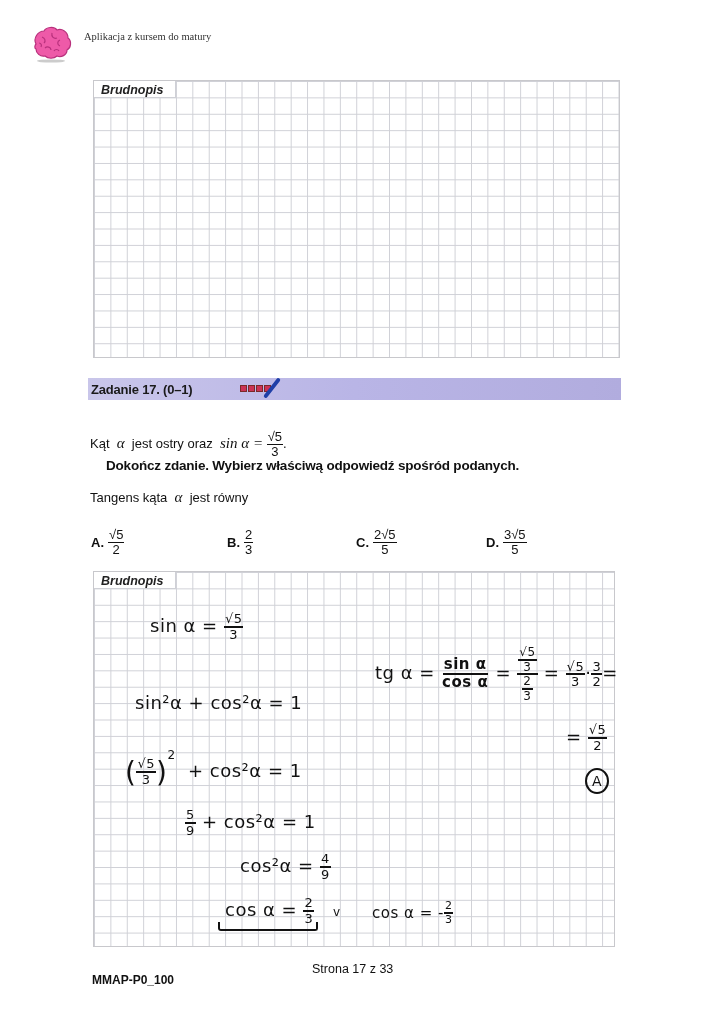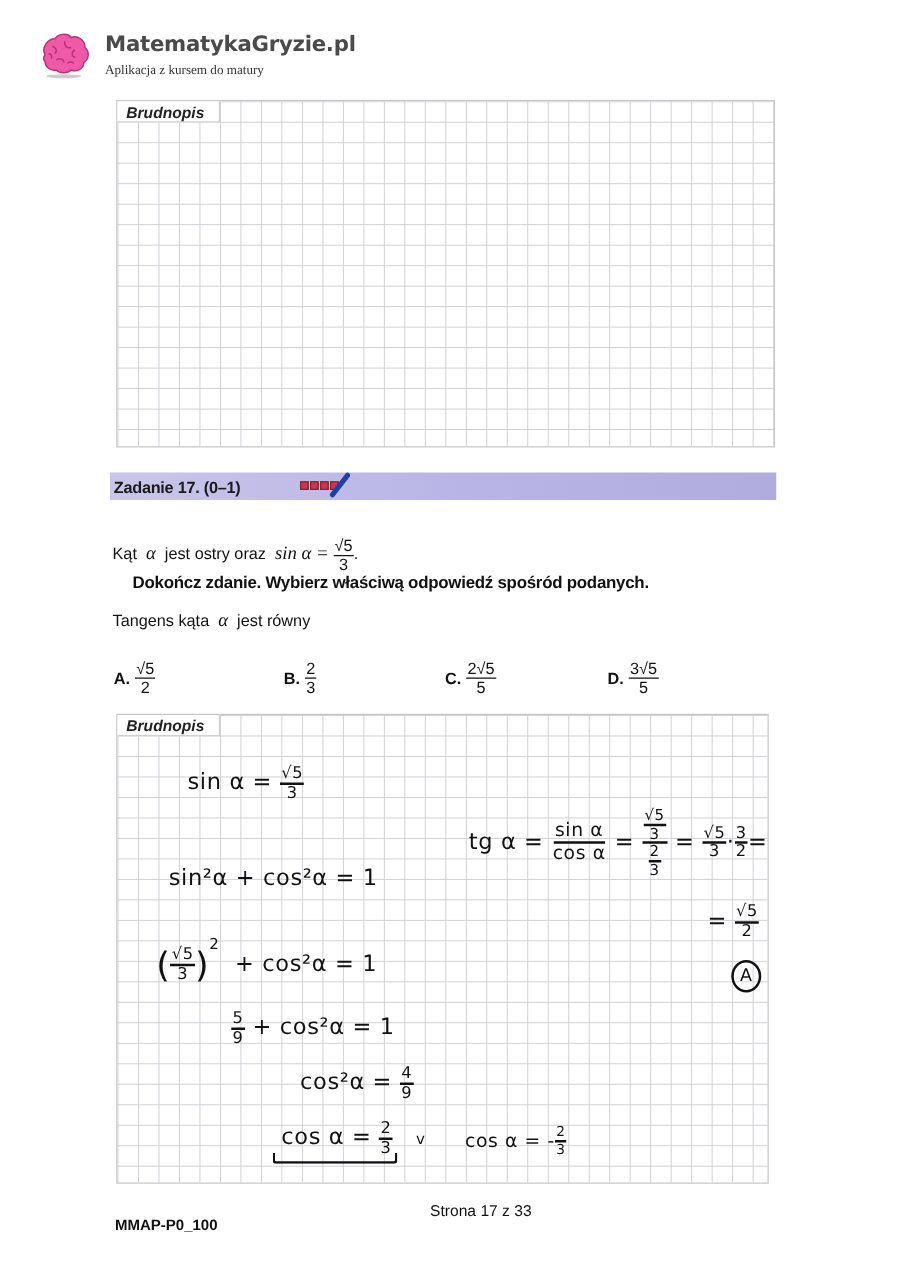--- a/index.html
+++ b/index.html
@@ -55,35 +55,34 @@
   .option .letter { font-weight: bold; margin-right: 4px; }
   #opt-a { left: 91px; } #opt-b { left: 227px; } #opt-c { left: 356px; } #opt-d { left: 486px; }
 
   .hw { position: absolute; font-family: "DejaVu Sans", sans-serif; font-size: 18px; color: #111; white-space: nowrap; letter-spacing: 0.5px; }
   .hw .frac { font-family: "DejaVu Sans", sans-serif; font-size: 13px; }
   .hw .frac .num { border-bottom: 2px solid #111; }
   .circle { display: inline-flex; width: 24px; height: 26px; border: 2px solid #111; border-radius: 50%; align-items: center; justify-content: center; font-size: 14px; }
   .underline-bracket { position: absolute; left: 218px; top: 922px; width: 100px; height: 9px; border: 2px solid #111; border-top: none; border-radius: 0 0 3px 3px; }
 
   .footer-code { position: absolute; left: 92px; top: 973px; font-weight: bold; font-size: 12px; color: #111; }
-  .footer-page { position: absolute; left: 312px; top: 962px; font-size: 12.5px; color: #111; margin-left: 32px; }
+  .footer-page { position: absolute; left: 312px; top: 962px; font-size: 12.5px; color: #111; }
 </style>
 </head>
 <body>
 
 <div class="brand">
   <div class="brain">
     <svg width="42" height="40" viewBox="0 0 42 40">
       <ellipse cx="21" cy="37" rx="14" ry="1.6" fill="#ccc"></ellipse>
       <path d="M6 20c-3-6 2-13 8-13 2-4 10-5 13-1 5-2 11 2 11 8 4 3 3 10-1 12 0 5-6 8-10 6-3 3-9 3-12 0-5 1-9-3-9-7-2-1-1-4 0-5z" fill="#ee5aa8" stroke="#b8307c" stroke-width="1.2"></path>
       <path d="M12 13c3 1 4 4 2 6M22 9c-1 4 2 6 5 5M30 16c-3 1-3 5 0 6M15 24c2-2 6-1 6 2M24 27c1-2 4-2 5 0M9 19c2 0 3 2 2 4" fill="none" stroke="#b8307c" stroke-width="1.2"></path>
     </svg>
   </div>
   <div class="brand-text">
-    <div class="brand-title">MatematykaGryzie.pl</div>
     <div class="brand-sub">Aplikacja z kursem do matury</div>
   </div>
 </div>
 
 <div class="grid" id="grid-top">
   <div class="grid-label">Brudnopis</div>
 </div>
 
 <div class="task-bar">
   <span class="task-title">Zadanie 17. (0–1)</span>
@@ -188,21 +187,21 @@
 <div class="underline-bracket"></div>
 <div class="hw" style="left:372px; top:900px;">
   <span style="font-size:15px;">cos α = -</span><span class="frac" style="font-size:11px;">
       <span class="num">2</span>
       <span class="den">3</span>
     </span>
 </div>
 
 <div class="hw" style="left:375px; top:646px;">
   <span>tg α =</span>
-  <span class="frac" style="font-size:15px;">
+  <span class="frac" style="font-size:15px;font-weight:bold;">
       <span class="num">sin α</span>
       <span class="den">cos α</span>
     </span>
   =
   <span class="frac">
     <span class="num"><span class="frac" style="font-size:12px;">
           <span class="num">√5</span>
           <span class="den">3</span>
         </span></span>
     <span class="den"><span class="frac" style="font-size:12px;">

